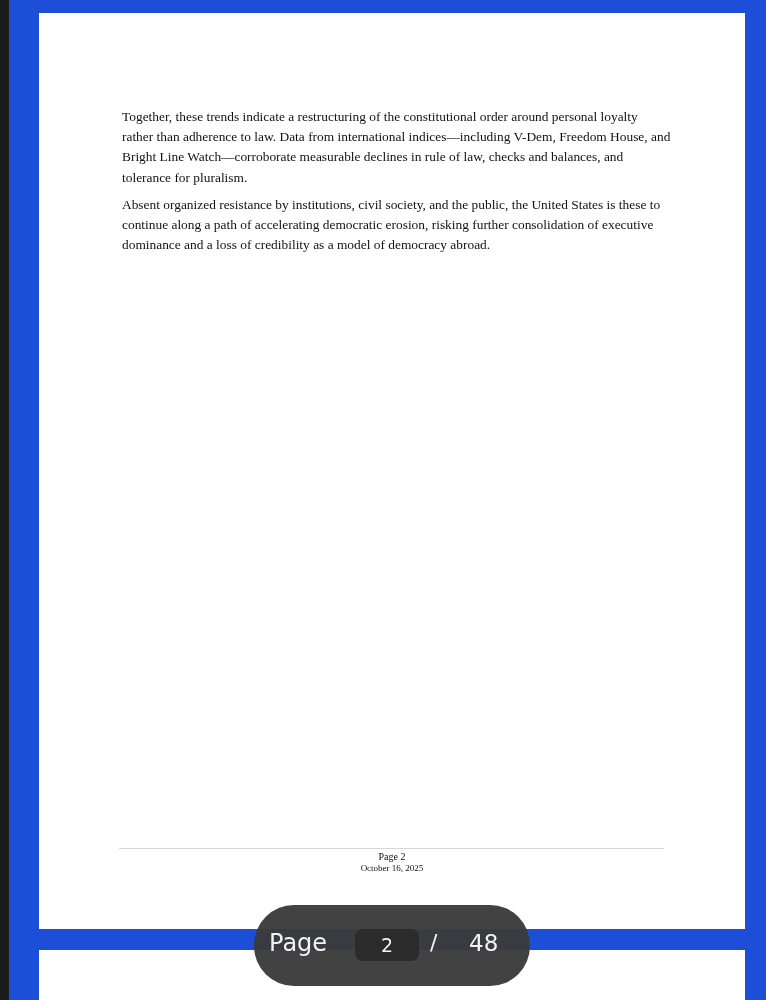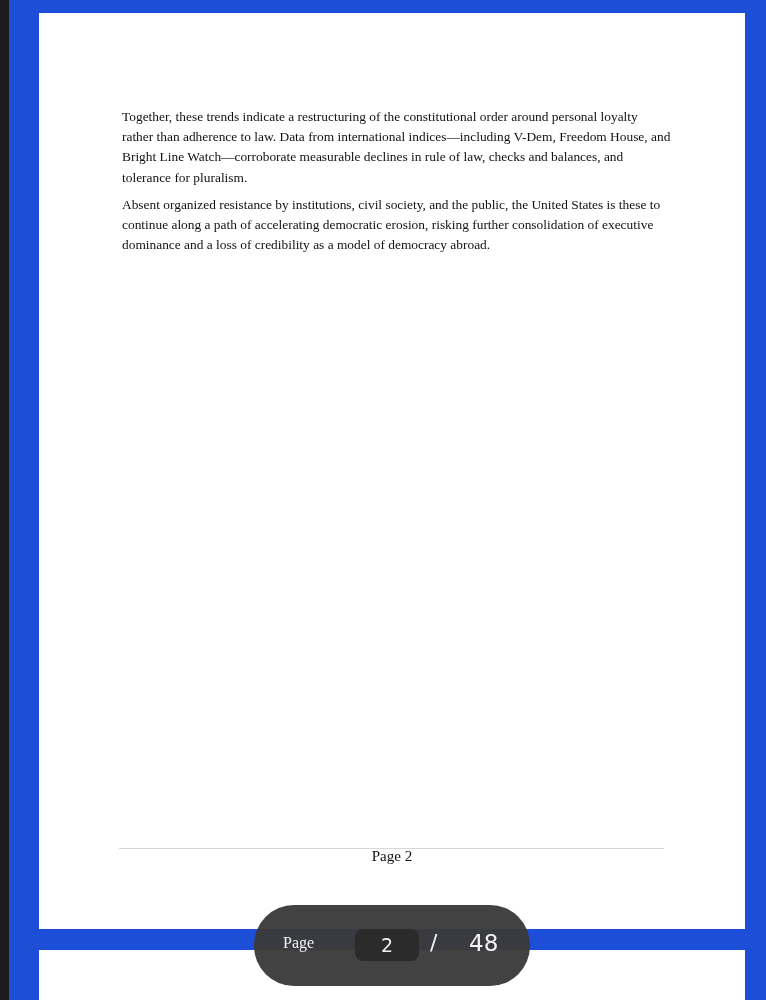--- a/index.html
+++ b/index.html
@@ -55,21 +55,21 @@
       width: 545px;
       height: 1px;
       background: #d8d8d8;
     }
     .footer-page {
       position: absolute;
       left: 0;
       width: 706px;
       top: 837px;
       text-align: center;
-      font-size: 15px;
+      font-size: 10px;
       color: #111;
       line-height: 13px;
     }
     .footer-date {
       position: absolute;
       left: 0;
       width: 706px;
       top: 850px;
       text-align: center;
       font-size: 9px;
@@ -84,25 +84,24 @@
       height: 81px;
       border-radius: 40px;
       background: rgba(58,58,58,0.96);
       display: flex;
       align-items: center;
       font-family: "DejaVu Sans", sans-serif;
       color: #f2f2f2;
     }
     .pi-label {
       position: absolute;
-      left: 29px;
+      left: 15px;
       top: 22px;
-      font-size: 16px;
+      font-size: 24px;
       line-height: 32px;
-      font-family: Liberation Serif, serif;
     }
     .pi-input {
       position: absolute;
       left: 101px;
       top: 24px;
       width: 64px;
       height: 32px;
       border-radius: 8px;
       background: #2b2b2b;
       color: #f2f2f2;
@@ -133,20 +132,21 @@
 
 <div class="viewer">
 
   <div class="page page-current">
     <div class="body-text">
       <p>Together, these trends indicate a restructuring of the constitutional order around personal loyalty rather than adherence to law. Data from international indices—including V-Dem, Freedom House, and Bright Line Watch—corroborate measurable declines in rule of law, checks and balances, and tolerance for pluralism.</p>
       <p>Absent organized resistance by institutions, civil society, and the public, the United States is these to continue along a path of accelerating democratic erosion, risking further consolidation of executive dominance and a loss of credibility as a model of democracy abroad.</p>
     </div>
     <div class="footer-rule"></div>
     <div class="footer-page">Page 2</div>
+    <div class="footer-date">October 16, 2025</div>
   </div>
 
   <div class="page page-next"></div>
 
   <div class="page-indicator">
     <span class="pi-label">Page</span>
     <input class="pi-input" type="text" value="2" style="">
     <span class="pi-sep">/</span>
     <span class="pi-total">48</span>
   </div>

